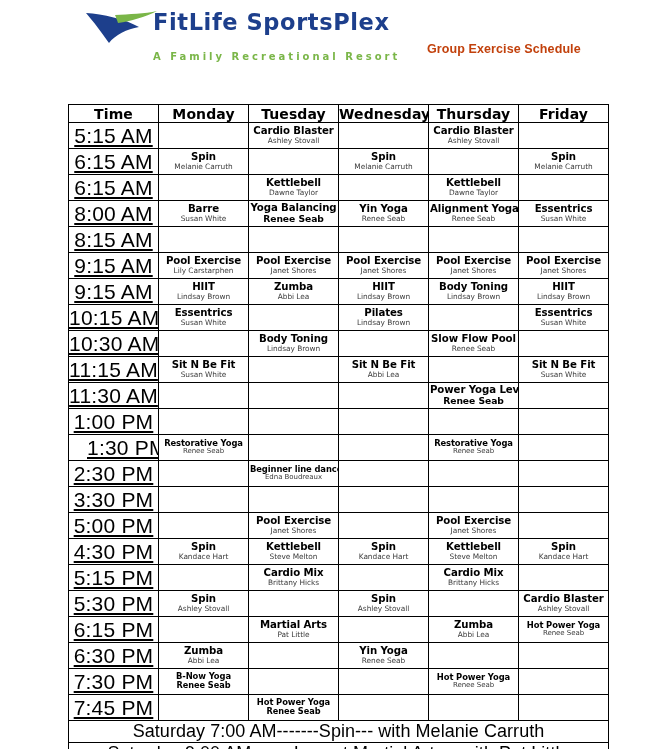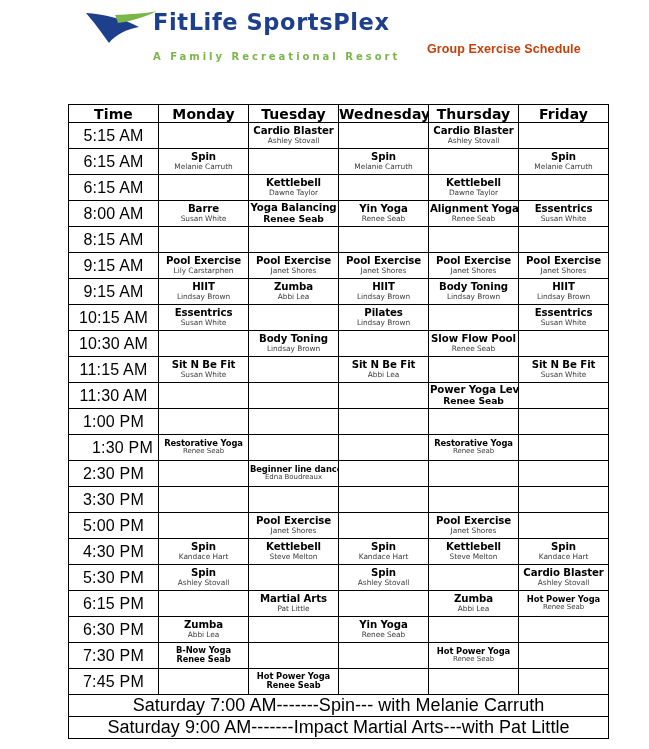--- a/index.html
+++ b/index.html
@@ -98,25 +98,26 @@
   tr.head th {
     height: 17px;
     font-size: 14px;
     font-weight: bold;
     font-family: "DejaVu Sans", sans-serif;
     letter-spacing: 0.1px;
   }
 
   
   td.time {
-    font-size: 16px;
+    font-size: 21px;
     font-weight: normal;
     font-family: "Liberation Sans", sans-serif;
     letter-spacing: 0.2px;
     white-space: nowrap;
+    text-decoration: underline;
   }
   td.time.shift { padding-left: 18px; }
 
   tr.body-row td { height: 25px; }
 
   
   .cls {
     line-height: 1.02;
     padding: 1px 1px 2px 1px;
   }
@@ -536,20 +537,38 @@
             </div>
           </td>
           <td>
             <div class="cls">
               <span class="name">Spin</span>
               <span class="inst">Kandace Hart</span>
             </div>
           </td>
         </tr>
         <tr class="body-row">
+          <td class="time">5:15 PM</td>
+          <td></td>
+          <td>
+            <div class="cls">
+              <span class="name">Cardio Mix</span>
+              <span class="inst">Brittany Hicks</span>
+            </div>
+          </td>
+          <td></td>
+          <td>
+            <div class="cls">
+              <span class="name">Cardio Mix</span>
+              <span class="inst">Brittany Hicks</span>
+            </div>
+          </td>
+          <td></td>
+        </tr>
+        <tr class="body-row">
           <td class="time">5:30 PM</td>
           <td>
             <div class="cls">
               <span class="name">Spin</span>
               <span class="inst">Ashley Stovall</span>
             </div>
           </td>
           <td></td>
           <td>
             <div class="cls">

